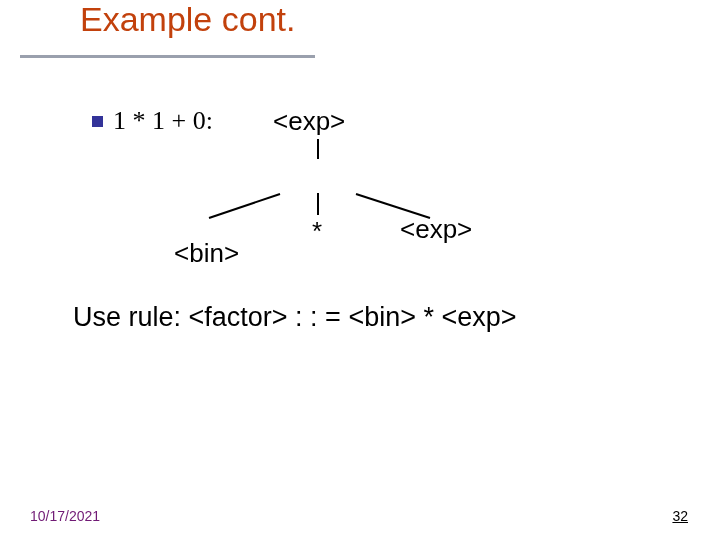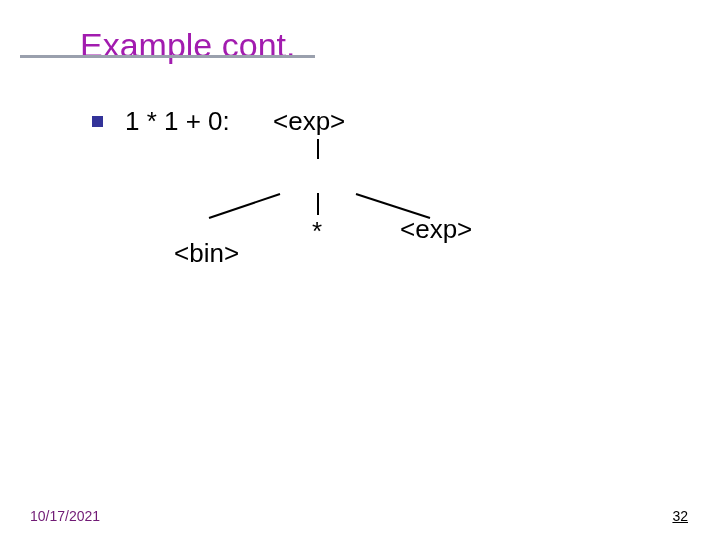--- a/index.html
+++ b/index.html
@@ -13,46 +13,47 @@
     position: relative;
     overflow: hidden;
   }
   .slide {
     position: relative;
     width: 720px;
     height: 540px;
   }
   .title {
     position: absolute;
-    top: 26px;
+    top: 0;
     left: 80px;
     font-size: 34px;
-    color: #a21caf;
+    color: #c2410c;
   }
   .title-underline {
     position: absolute;
     top: 55px;
     left: 20px;
     width: 295px;
     height: 3px;
     background: #9aa0ad;
   }
   .bullet-sq {
     position: absolute;
     width: 11px;
     height: 11px;
     background: #333399;
     top: 116px;
     left: 92px;
   }
   .btxt {
     position: absolute;
     top: 106px;
-    left: 125px;
+    left: 113px;
     font-size: 26px;
+    font-family: Liberation Serif, serif;
   }
   .exp1 {
     position: absolute;
     top: 106px;
     left: 273px;
     font-size: 26px;
   }
   .v1 {
     position: absolute;
     left: 317px;
@@ -139,17 +140,18 @@
 
   <svg class="diag" width="720" height="540">
     <line x1="280" y1="194" x2="209" y2="218" stroke="#000" stroke-width="2"></line>
     <line x1="356" y1="194" x2="430" y2="218" stroke="#000" stroke-width="2"></line>
   </svg>
 
   <div class="binlbl">&lt;bin&gt;</div>
   <div class="star">*</div>
   <div class="exp2">&lt;exp&gt;</div>
 
+  <div class="rule">Use rule:  &lt;factor&gt;  : : =  &lt;bin&gt; *  &lt;exp&gt;</div>
 
   <div class="date">10/17/2021</div>
   <div class="pagenum">32</div>
 
 </div>
 
 </body></html>

